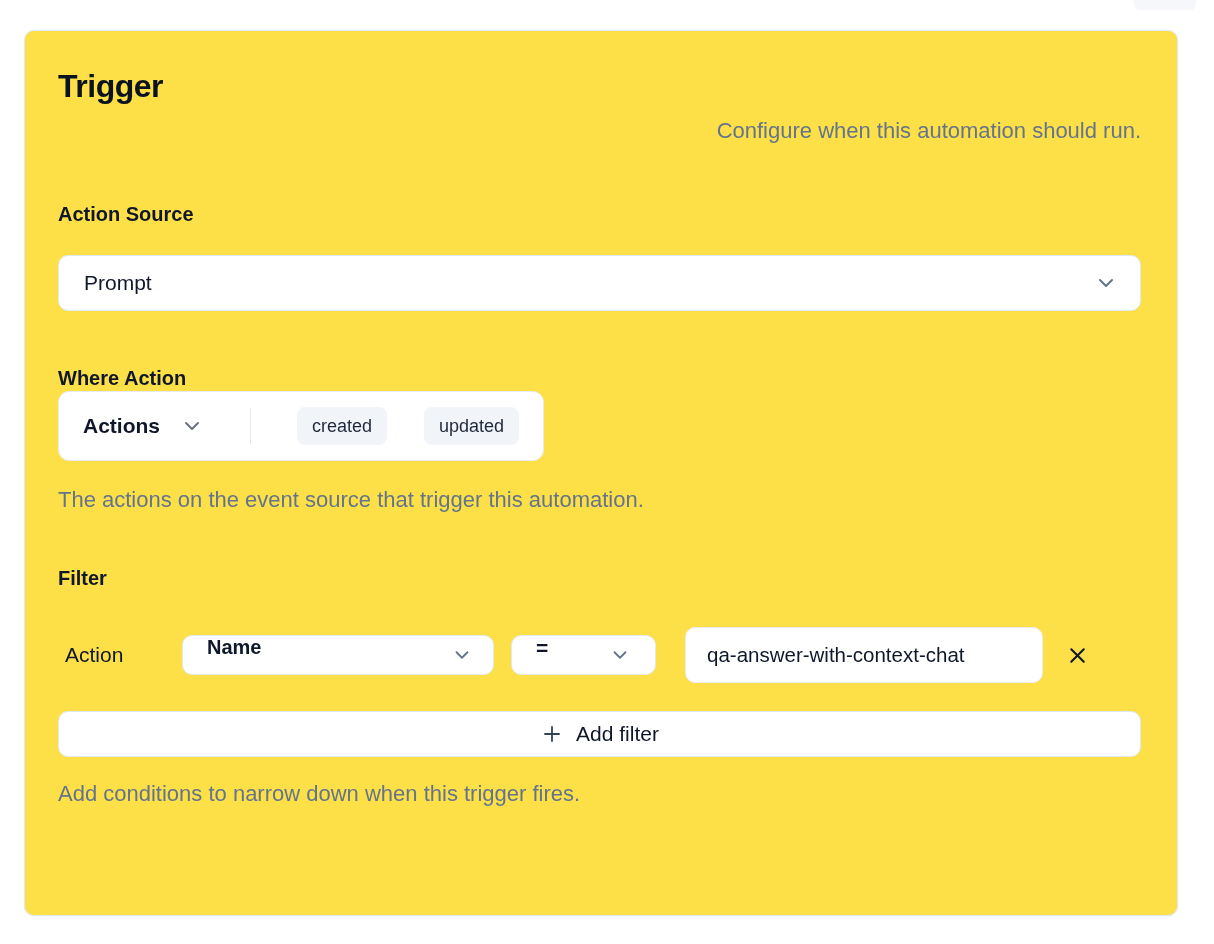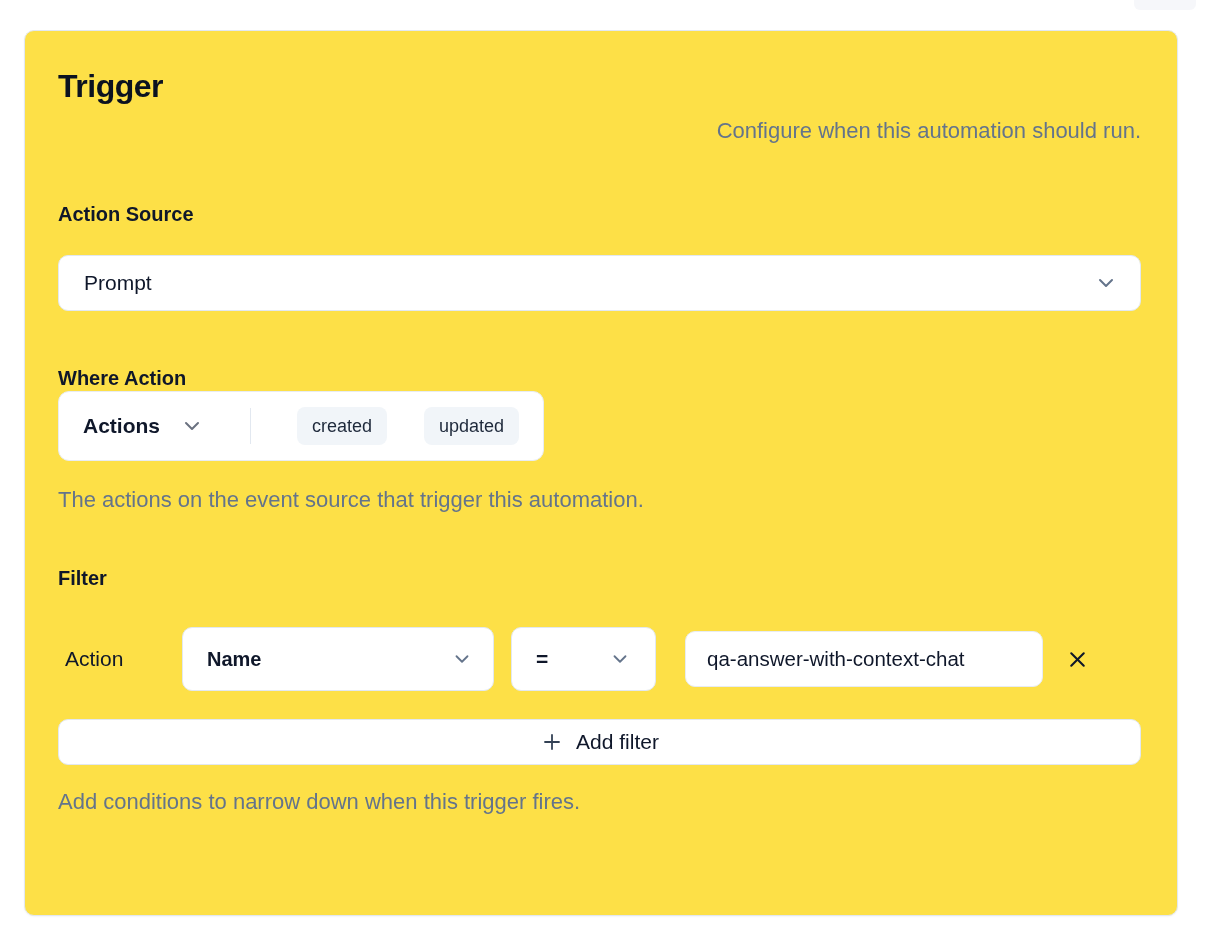--- a/index.html
+++ b/index.html
@@ -146,26 +146,25 @@
     align-items: center;
   }
   .where-label {
     font-size: 21px;
     color: #0f172a;
     margin-left: 7px;
     width: 117px;
     flex: none;
   }
   .mini-select {
-    height: 64px;
+    height: 40px;
     border: 1px solid #e2e8f0;
     border-radius: 10px;
     background: #ffffff;
     display: flex;
-    align-items: center;
     justify-content: space-between;
     padding: 0 20px 0 24px;
     cursor: pointer;
     flex: none;
   }
   .field-select { width: 312px; margin-right: 17px; }
   .field-select .select-value { font-size: 20px; font-weight: 600; color: #0f172a; }
   .operator-select { width: 145px; margin-right: 29px; padding-right: 24px; }
   .operator-select .select-value { font-size: 21px; font-weight: 600; color: #0f172a; }
 

